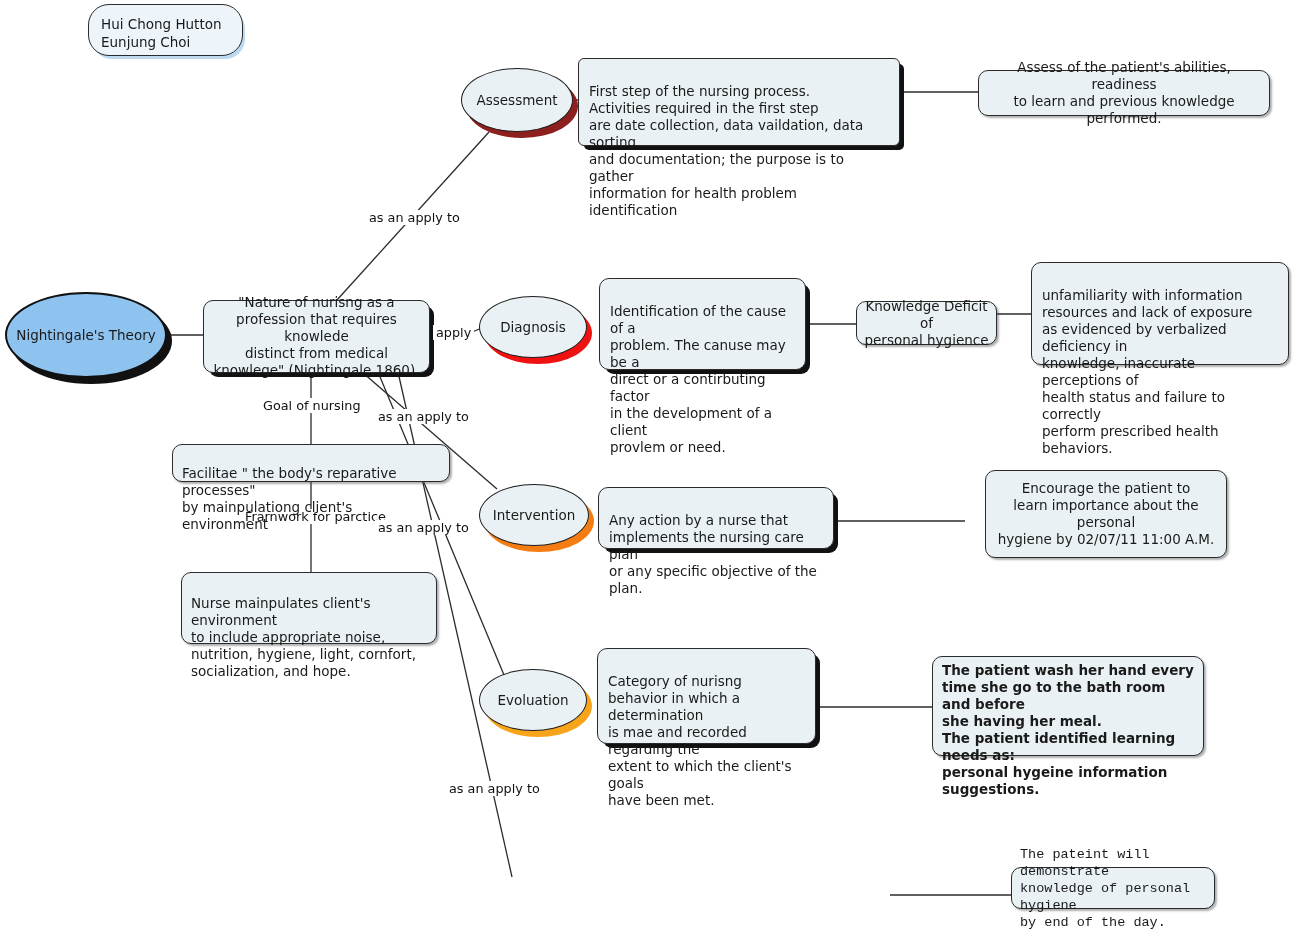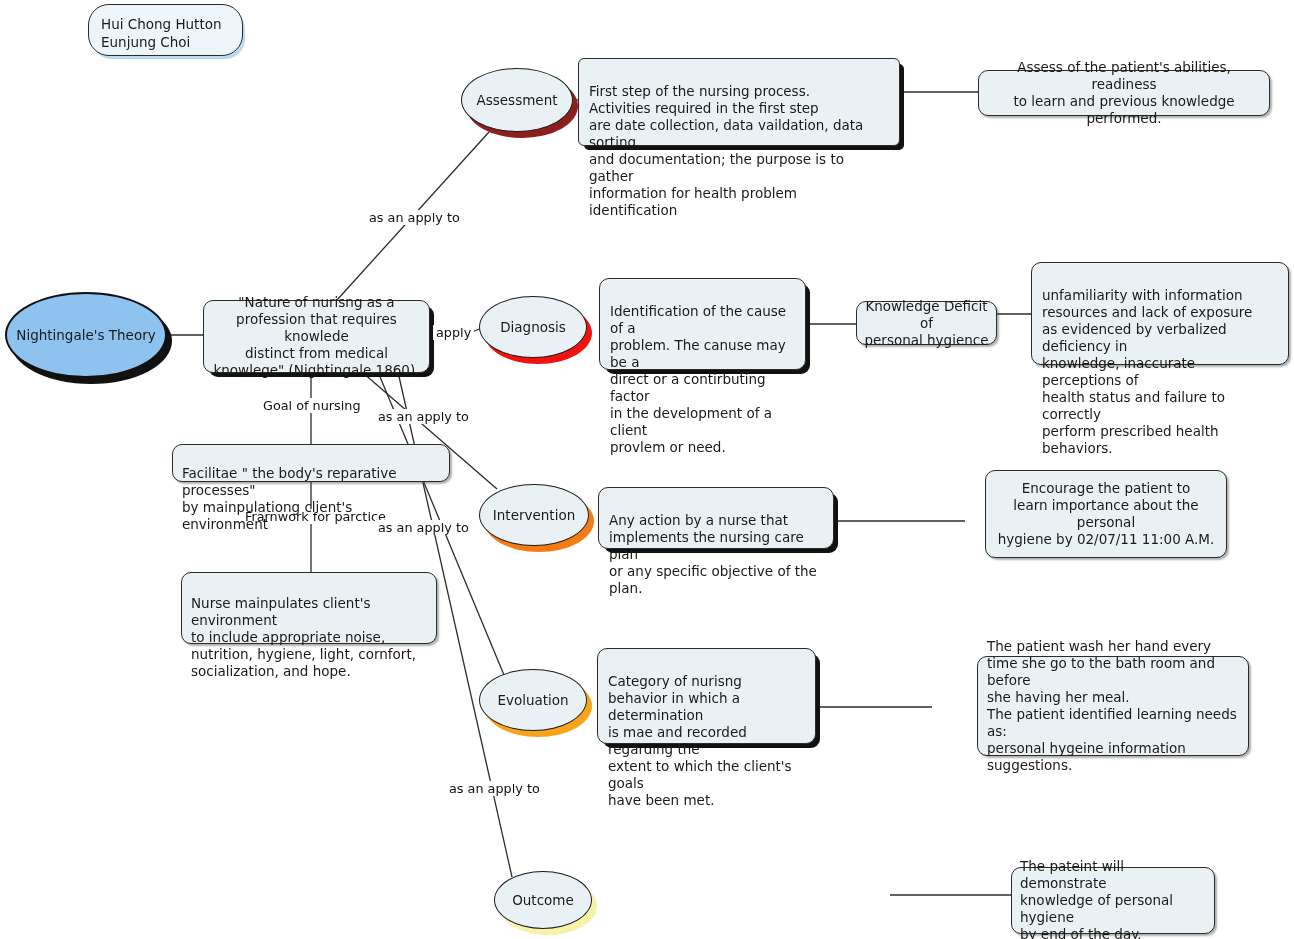--- a/index.html
+++ b/index.html
@@ -267,35 +267,29 @@
   </div>
 
   <div class="node shadow-hard" style="left:597px; top:648px; width:219px; height:96px;">
     <span>Category of nurisng
 behavior in which a determination
 is mae and recorded regarding the
 extent to which the client's goals
 have been met.</span>
   </div>
 
-  <div class="node shadow-soft" style="left:977px; top:656px; width:272px; height:100px; display:flex; align-items:center; padding:5px 9px;">
+  <div class="node shadow-soft" style="left:932px; top:656px; width:272px; height:100px; display:flex; padding:5px 9px;font-weight:bold;">
     <span>The patient wash her hand every
 time she go to the bath room and before
 she having her meal.
 The patient identified learning needs as:
 personal hygeine information suggestions.</span>
   </div>
 
-  <div class="ellipse-wrap" style="left:494px; top:871px; width:98px; height:58px;">
-    <div class="ellipse-shadow" style="background:#f6f2a8;"></div>
-    <div class="ellipse">
-      <span>Outcome</span>
-    </div>
-  </div>
-
-
-  <div class="node shadow-soft" style="left:1011px; top:867px; width:204px; height:67px; display:flex; align-items:center; padding:4px 8px;">
+
+
+  <div class="node shadow-soft" style="left:1011px; top:867px; width:204px; height:42px; display:flex; align-items:center; padding:4px 8px;font-family:Liberation Mono, monospace;">
     <span>The pateint will demonstrate
 knowledge of personal hygiene
  by end of the day.</span>
   </div>
 
 </div>
 
 </body></html>

